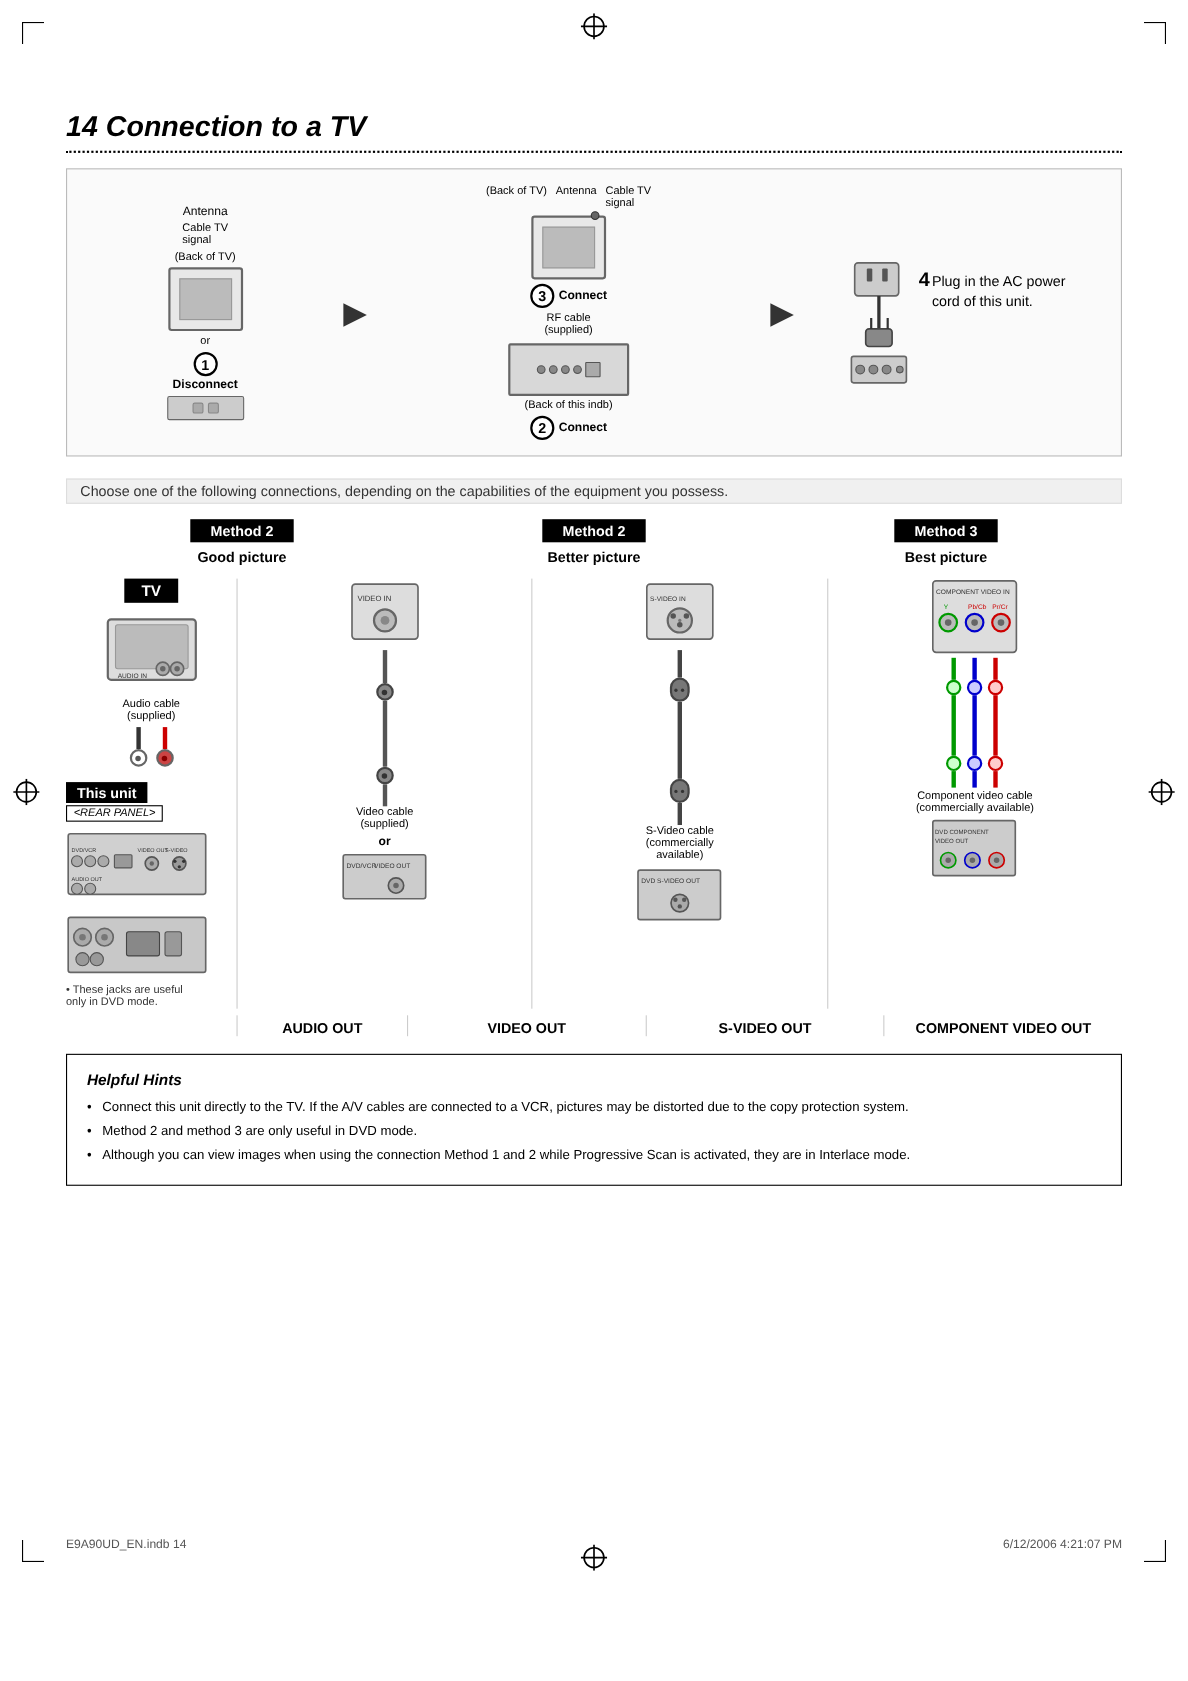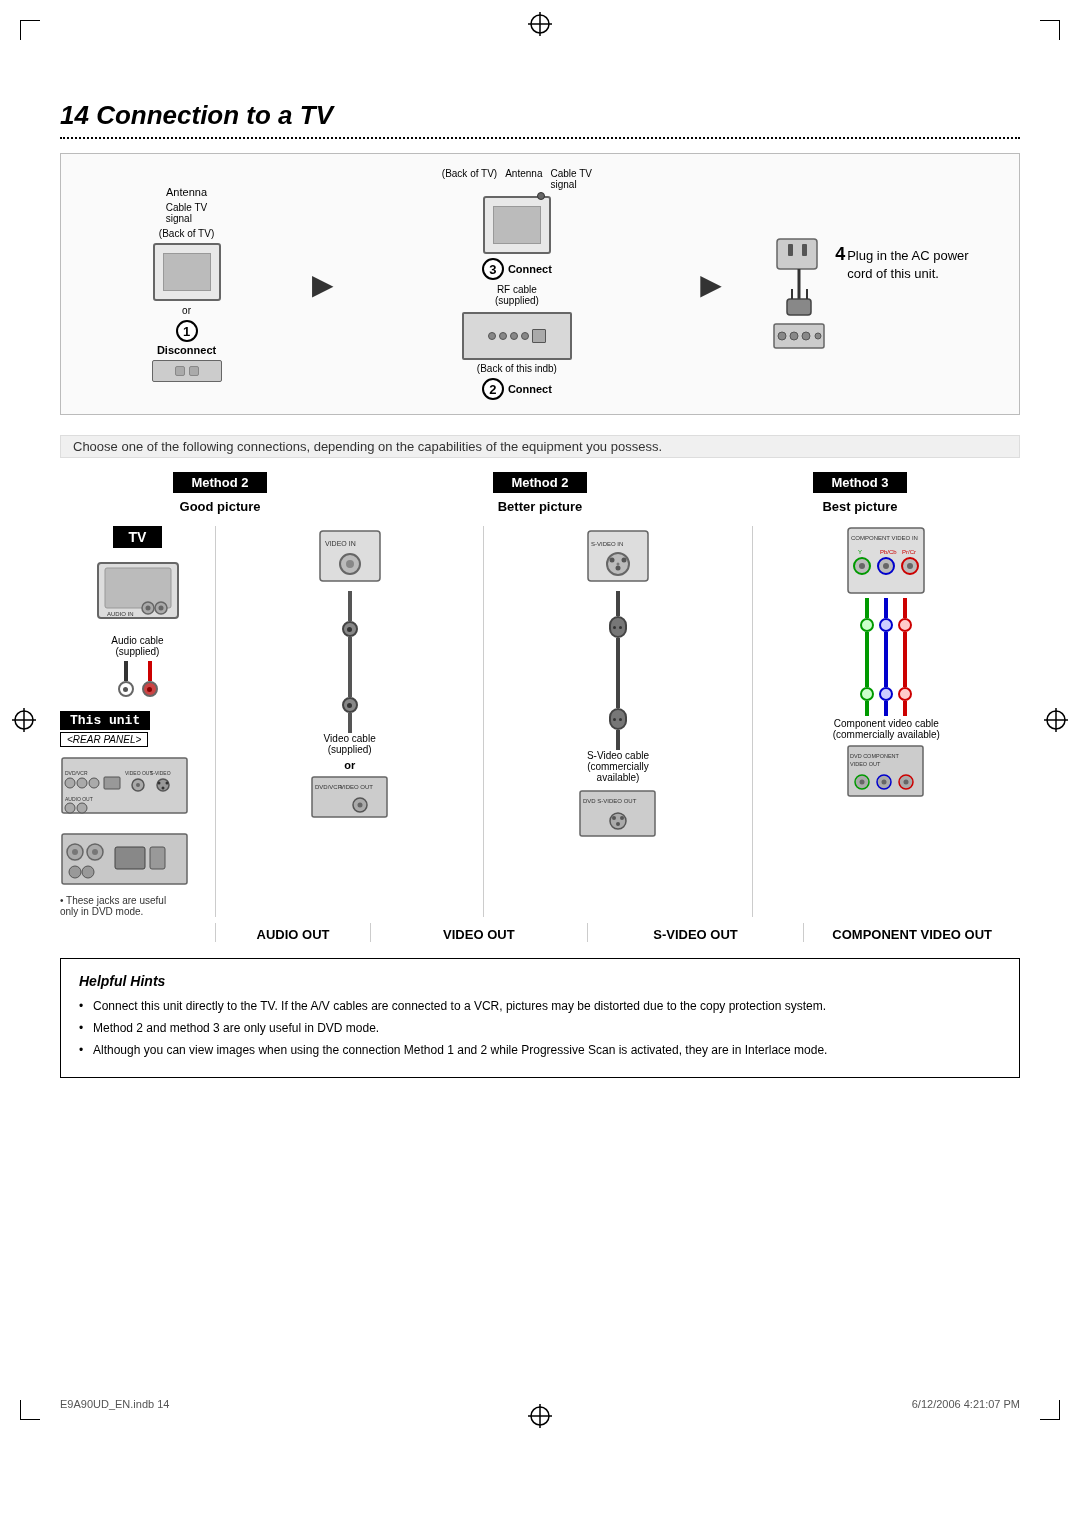--- a/index.html
+++ b/index.html
@@ -82,21 +82,20 @@
     }
 
     .this-unit-badge {
       background: #000;
       color: #fff;
       font-weight: bold;
       font-size: 13px;
       padding: 2px 10px;
       display: inline-block;
       margin-bottom: 2px;
-      font-family: Liberation Mono, monospace;
     }
 
     .rear-panel-label {
       font-size: 10px;
       font-style: italic;
       border: 1px solid #000;
       padding: 1px 6px;
       display: inline-block;
     }
 

